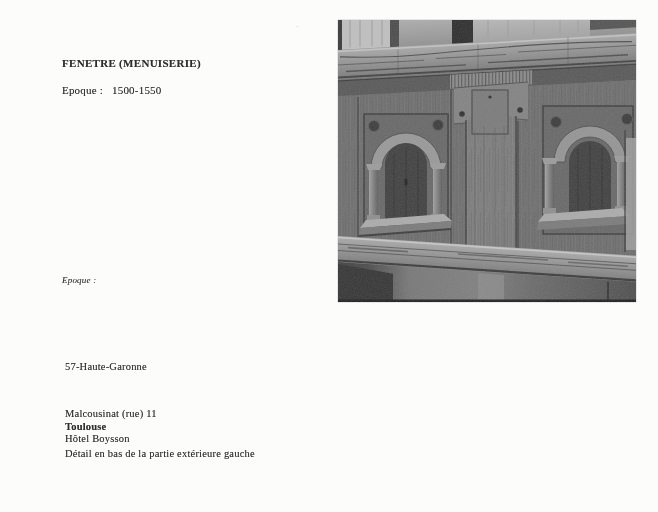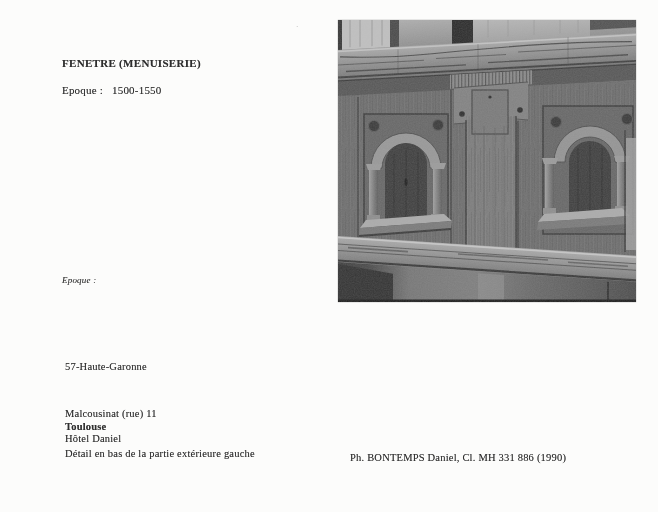--- a/index.html
+++ b/index.html
@@ -43,29 +43,28 @@
   <div class="t body11" style="left:62px;top:84px;">
     <span>Epoque :</span><span class="gap"></span><span>1500-1550</span>
   </div>
 
 
   <div class="t it9" style="left:62px;top:275px;">Epoque :</div>
 
   <div class="t loc" style="left:65px;top:361px;">
     <div>57-Haute-Garonne</div>
     <div class="bold">Toulouse</div>
-    <div>Hôtel Daniel</div>
+    <div>Hôtel Boysson</div>
   </div>
 
   <div class="t loc" style="left:65px;top:408px;">Malcousinat (rue) 11</div>
 
 
   <div class="t cap" style="left:65px;top:448px;">Détail en bas de la partie extérieure gauche</div>
 
-  <div class="t cap" style="left:350px;top:452px;">Ph. BONTEMPS Daniel, Cl. MH 331 886 (1990)</div>
 
   <div id="speck">·</div>
 
   <svg id="photo" viewBox="0 0 298 282" xmlns="http://www.w3.org/2000/svg" role="img">
     <defs>
       <linearGradient id="beamGrad" x1="0" y1="0" x2="0" y2="1">
         <stop offset="0" stop-color="#aaaaaa"></stop>
           <stop offset="1" stop-color="#787878"></stop>
       </linearGradient>
       <linearGradient id="glassGrad" x1="0" y1="0" x2="0" y2="1">

